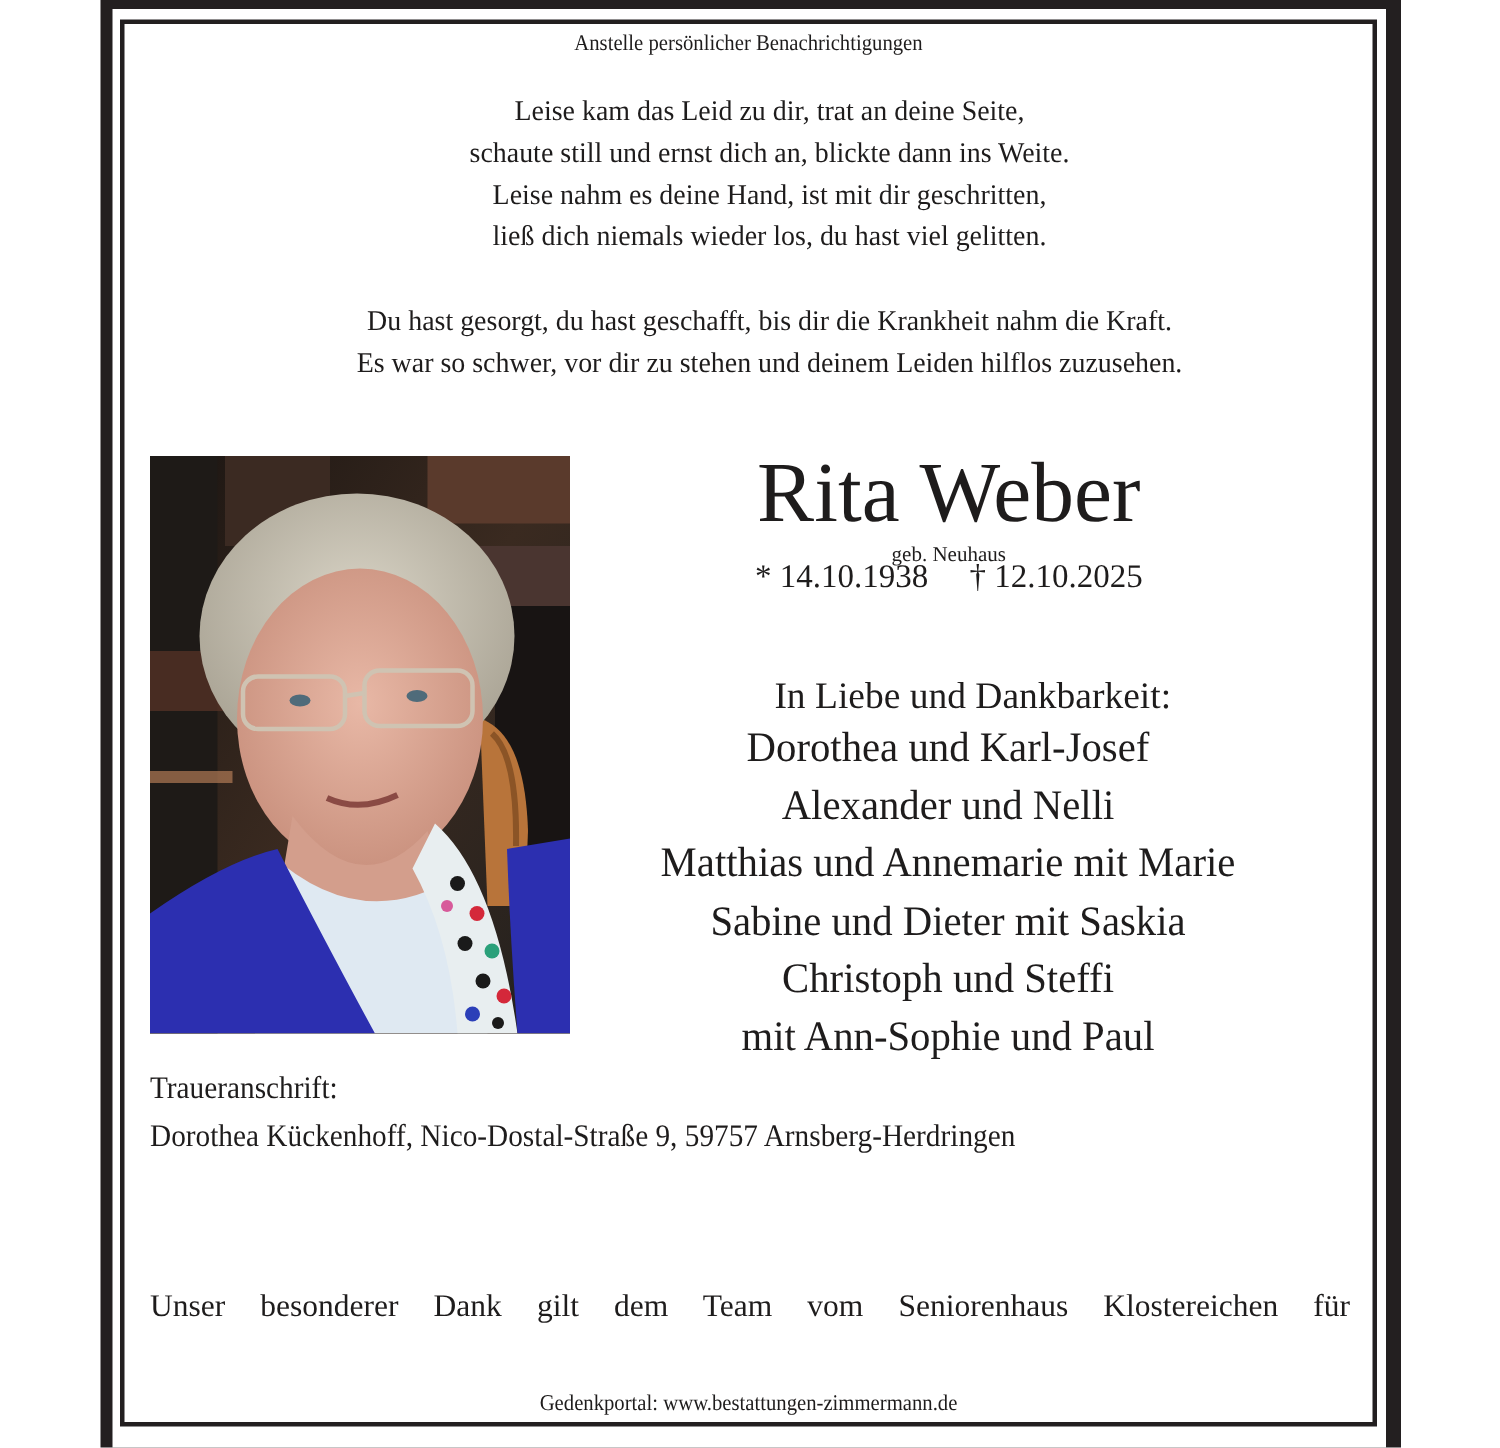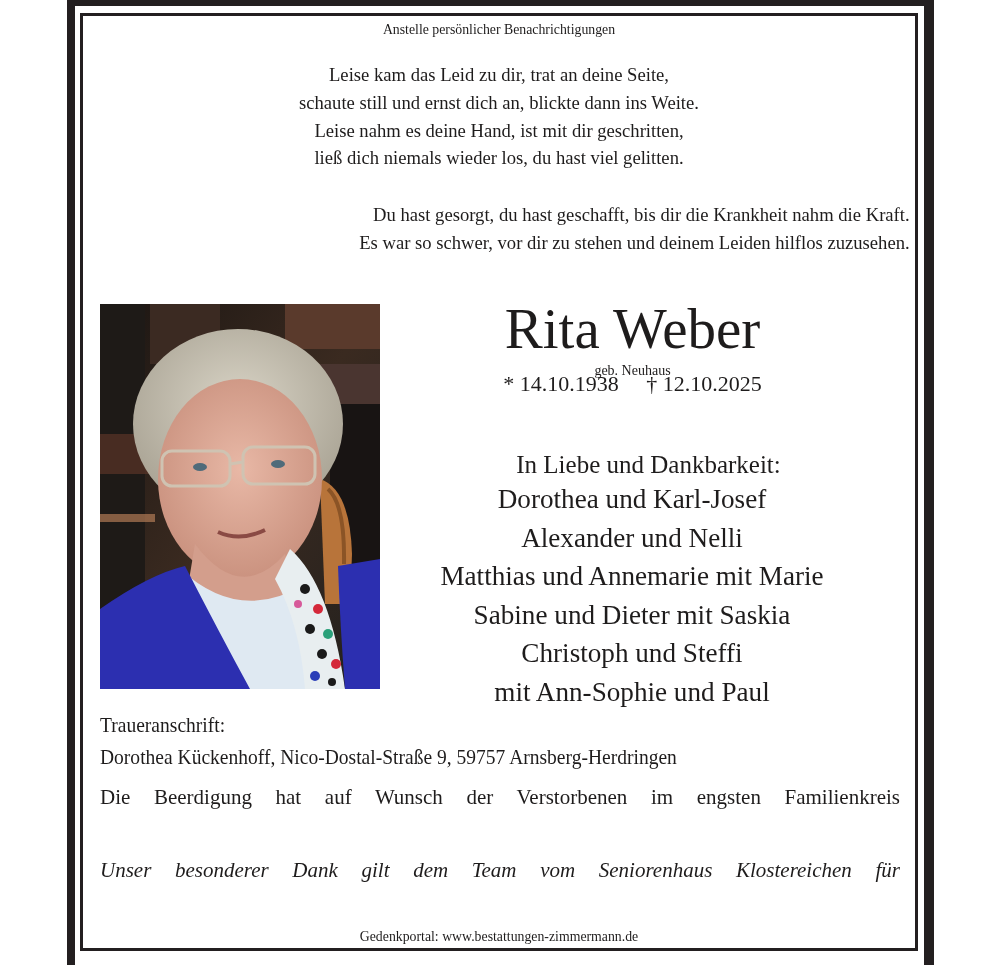--- a/index.html
+++ b/index.html
@@ -7,40 +7,40 @@
          font-family: "Liberation Serif", "DejaVu Serif", serif; color: #1e1c1c; }
   .outer-frame { position: absolute; left: 67px; top: -2px; width: 849px; height: 959px;
                  border-left: 8px solid #231f20; border-right: 10px solid #231f20;
                  border-top: 8px solid #231f20; border-bottom: 10px solid #231f20; }
   .inner-frame { position: absolute; left: 80px; top: 13px; width: 832px; height: 932px;
                  border: 3px solid #231f20; }
   .abs { position: absolute; white-space: nowrap; }
   .center { text-align: center; }
   .notice { left: 80px; width: 838px; top: 19px; font-size: 15px; line-height: 20px;
             transform: scaleX(0.92); transform-origin: center; }
-  .poem { left: 80px; width: 838px; font-size: 19px; line-height: 27.8px; }
+  .poem { left: 80px; width: 838px; font-size: 19px; line-height: 27.8px; padding-left: 14px; }
   .poem1 { top: 61px; }
-  .poem2 { top: 201px; text-align: right; }
+  .poem2 { top: 201px; }
   .poem div { transform: scaleX(0.98); }
   .photo { position: absolute; left: 100px; top: 304px; width: 280px; height: 385px; overflow: hidden;
            background: #2a1e18; }
   .name { left: 400px; width: 465px; top: 296px; font-size: 57px; line-height: 66px; letter-spacing: 0px; }
   .maiden { left: 400px; width: 465px; top: 358px; font-size: 14px; line-height: 26px; }
   .dates { left: 400px; width: 465px; top: 370px; font-size: 22px; line-height: 28px; }
   .dates span.gap { display: inline-block; width: 22px; }
   .thanks-intro { left: 416px; width: 465px; top: 453px; font-size: 25px; line-height: 24px; }
   .family { left: 397px; width: 470px; top: 480px; font-size: 28px; line-height: 38.6px; text-align: center; }
   .family div { transform: scaleX(0.97); }
   .addr-label { left: 100px; top: 711px; font-size: 21px; line-height: 28px; transform: scaleX(0.93); transform-origin: left; }
   .addr { left: 100px; top: 743px; font-size: 21px; line-height: 28px; transform: scaleX(0.93); transform-origin: left; }
   .para { left: 100px; width: 800px; font-size: 21px; line-height: 29.5px; text-align: justify; white-space: normal; }
   .para .line { display: block; text-align-last: justify; transform: scaleX(1); }
   .para .last { text-align-last: left; }
   .para1 { top: 783px; }
-  .para2 { top: 856px; font-style: italic; }
+  .para2 { top: 856px; }
   .footer { left: 80px; width: 838px; top: 926px; font-size: 15px; line-height: 20px; transform: scaleX(0.92); transform-origin: center; }
 </style>
 </head>
 <body>
 
 <div class="outer-frame"></div>
 <div class="inner-frame"></div>
 
 <div class="abs center notice">Anstelle persönlicher Benachrichtigungen</div>
 
@@ -135,20 +135,19 @@
   <div>Matthias und Annemarie mit Marie</div>
   <div>Sabine und Dieter mit Saskia</div>
   <div>Christoph und Steffi</div>
   <div>mit Ann-Sophie und Paul</div>
 </div>
 
 <div class="abs addr-label">Traueranschrift:</div>
 <div class="abs addr">Dorothea Kückenhoff, Nico-Dostal-Straße 9, 59757 Arnsberg-Herdringen</div>
 
 <div class="abs para para1">
-  <span class="line">Die Beerdigung hat auf Wunsch der Verstorbenen im engsten Familienkreis</span>
 </div>
 
 <div class="abs para para2">
   <span class="line">Unser besonderer Dank gilt dem Team vom Seniorenhaus Klostereichen für</span>
 </div>
 
 <div class="abs center footer">Gedenkportal: www.bestattungen-zimmermann.de</div>
 
 </body></html>

